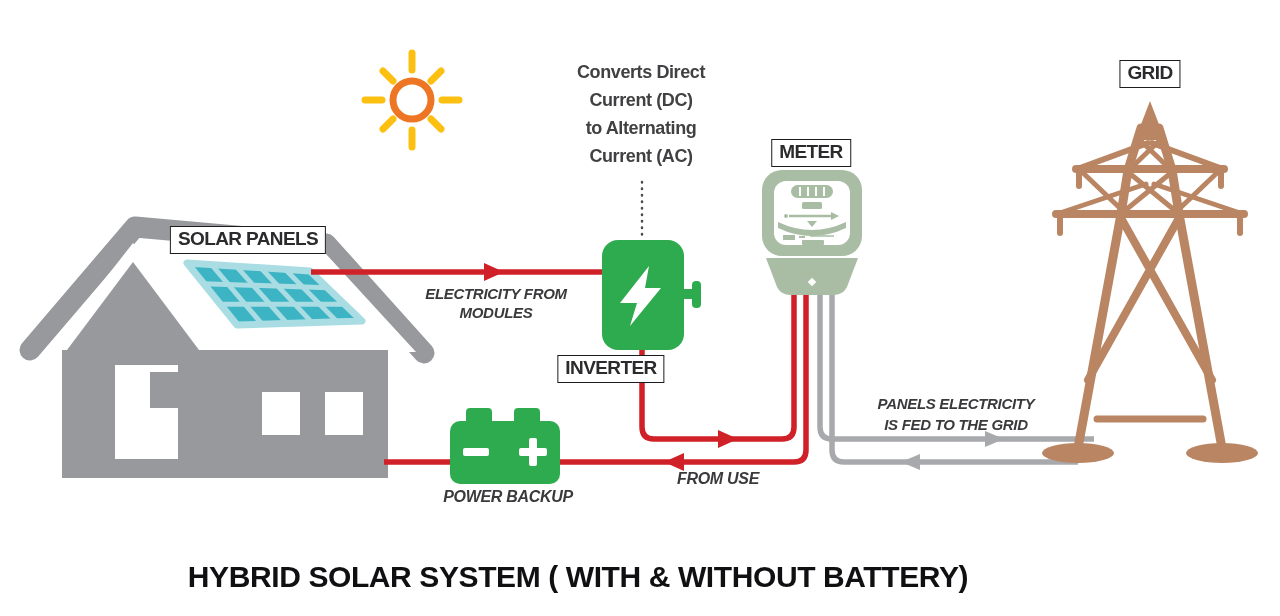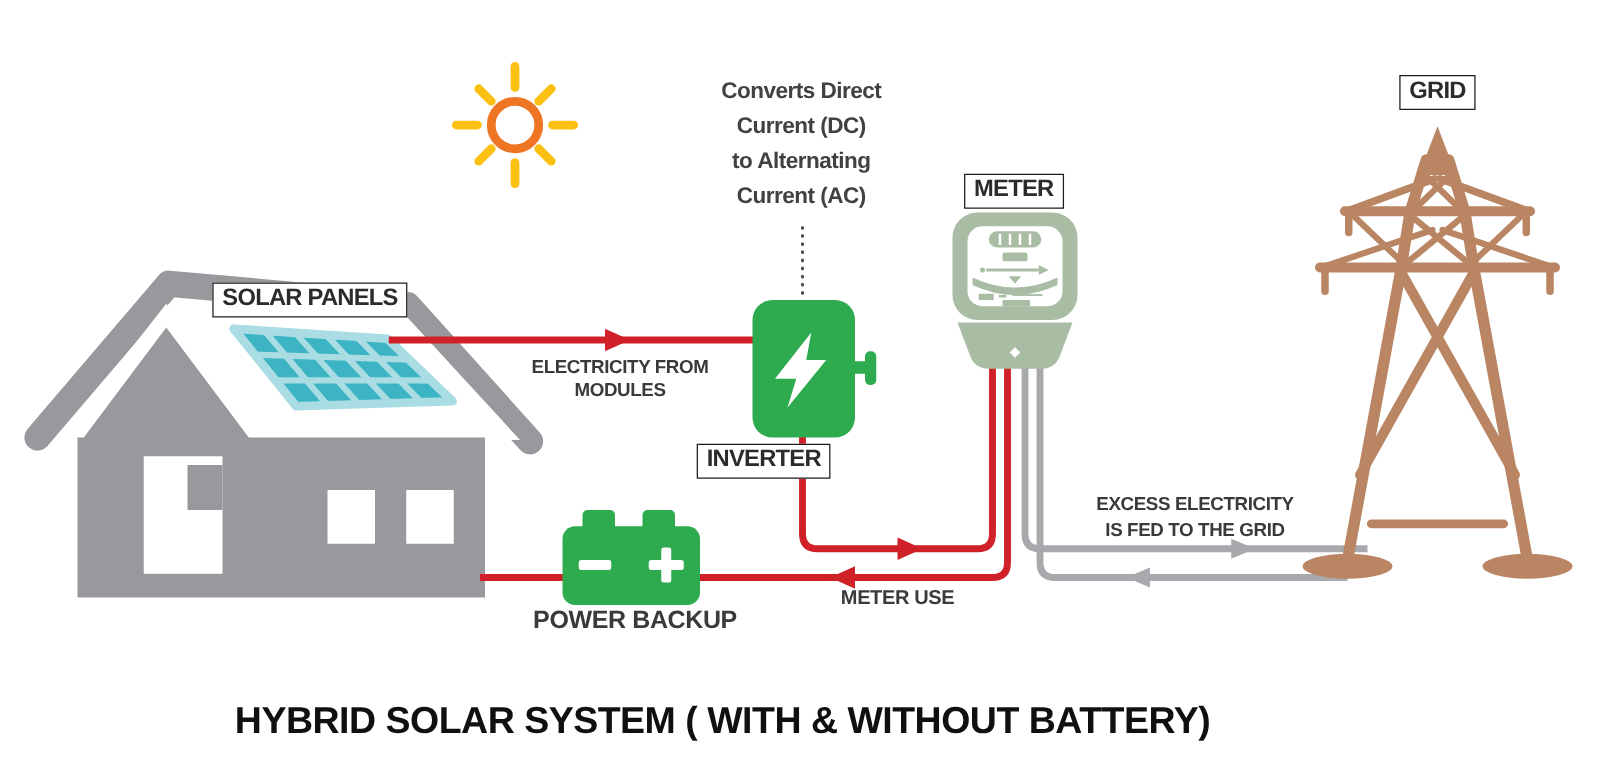--- a/index.html
+++ b/index.html
@@ -10,21 +10,21 @@
   .canvas svg { position:absolute; left:0; top:0; }
   .tag {
     position:absolute; transform:translateX(-50%);
     background:#fff; border:1.6px solid #1c1c1e;
     padding:1px 7px 2px; font-size:19px; font-weight:bold;
     letter-spacing:-0.6px; color:#2b2b2d; white-space:nowrap; line-height:1.2;
   }
   .flow {
     position:absolute; transform:translateX(-50%);
     font-size:15px; font-weight:bold; letter-spacing:-0.3px;
-    color:#3a3a3c; text-align:center; white-space:pre-line; line-height:19px;
+    color:#3a3a3c; text-align:center; white-space:pre-line; line-height:19px;font-style:italic;
   }
   .note {
     position:absolute; transform:translateX(-50%);
     font-size:18px; font-weight:bold; letter-spacing:-0.4px;
     color:#414042; text-align:center; white-space:pre-line; line-height:28px;
   }
   .title {
     position:absolute; left:0; top:560px; width:1156px;
     font-size:30px; font-weight:bold; letter-spacing:-0.4px;
     color:#101012; text-align:center; white-space:nowrap;
@@ -157,20 +157,20 @@
   </div>
   <div class="tag" style="left:811px; top:139px">
     <span>METER</span>
   </div>
   <div class="tag" style="left:1150px; top:60px">
     <span>GRID</span>
   </div>
 
   <div class="flow" style="left:496px; top:284px">ELECTRICITY FROM
 MODULES</div>
-  <div class="flow" style="left:718px; top:469px; font-size:16px">METER USE</div>
-  <div class="flow" style="left:956px; top:393px; line-height:21px">EXCESS ELECTRICITY
+  <div class="flow" style="left:718px; top:469px; font-size:16px">FROM USE</div>
+  <div class="flow" style="left:956px; top:393px; line-height:21px">PANELS ELECTRICITY
 IS FED TO THE GRID</div>
-  <div class="flow" style="left:508px; top:487px; font-size:20px">POWER BACKUP</div>
+  <div class="flow" style="left:508px; top:487px; font-size:16px">POWER BACKUP</div>
 
   <div class="title">HYBRID SOLAR SYSTEM ( WITH &amp; WITHOUT BATTERY)</div>
 
 </div>
 
 </body></html>

